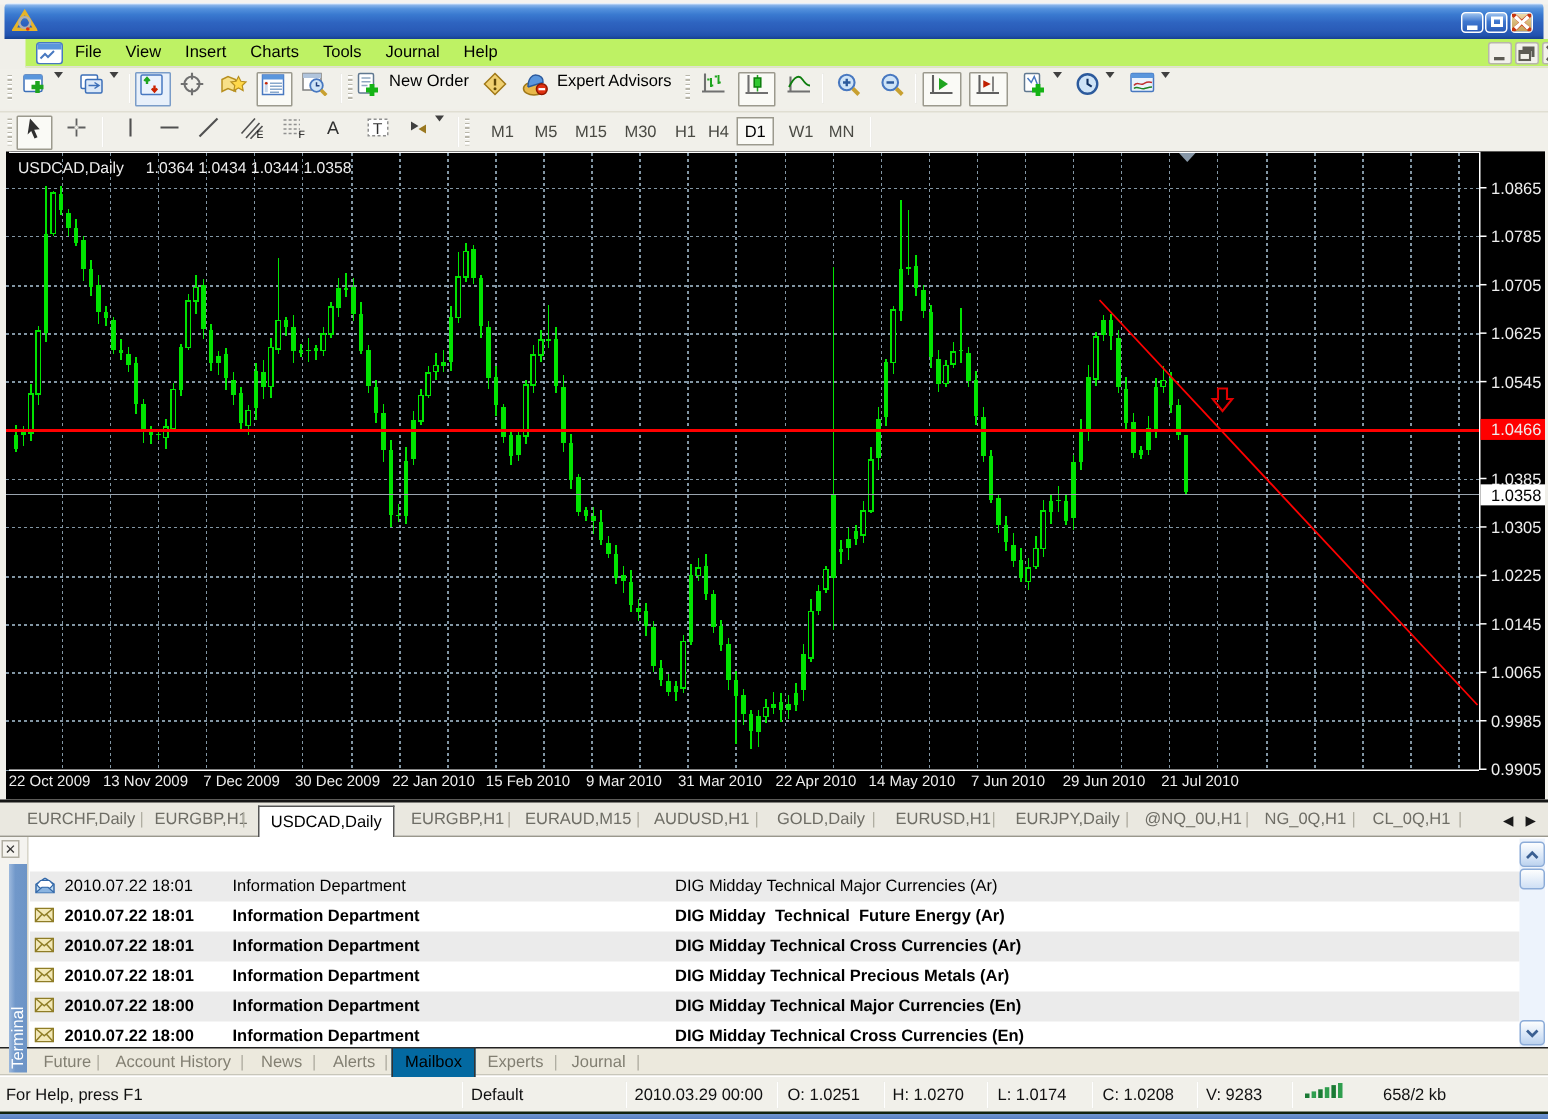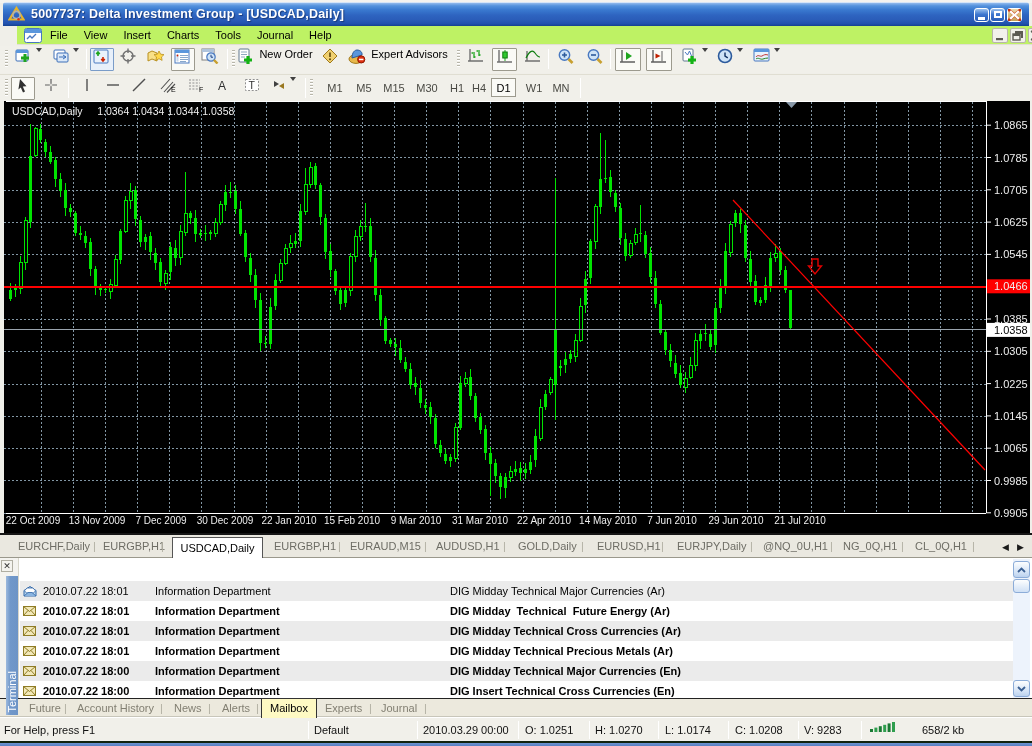--- a/index.html
+++ b/index.html
@@ -37,37 +37,36 @@
 .thead .cs { position:absolute; top:2px; width:1px; height:16px; background:#b9b7ab; border-right:1px solid #fff; }
 .trow { position:absolute; left:20px; right:19px; height:20px; color:#000; }
 .trow span { position:absolute; top:4px; white-space:nowrap; }
 .trow.b { font-weight:bold; }
 .trow.g { background:#ebebeb; }
 .tsb { position:absolute; right:2px; top:1px; width:17px; height:139px; background:#edf3fc; }
 .tsb .btn { position:absolute; left:0; width:17px; height:17px; background:linear-gradient(180deg,#fdfefe,#d2e2f6 70%,#bcd2ee); border:1px solid #8cacd8; border-radius:3px; display:flex; align-items:center; justify-content:center; }
 .ttabs { position:absolute; left:0; top:698px; width:100%; height:19px; background:#ece9dd; border-top:1px solid #222; color:#827f72; }
 .ttabs .t { position:absolute; top:3px; }
 .ttabs .p { position:absolute; top:3px; color:#b0aea2; }
-.ttabs .act { position:absolute; top:-1px; height:20px; background:#fef9c3; border:1px solid #333; border-bottom:none; text-align:center; color:#000; line-height:19px; z-index:2; }
+.ttabs .act { position:absolute; top:-1px; height:20px; background:#0369a1; border:1px solid #333; border-bottom:none; text-align:center; color:#000; line-height:19px; z-index:2; }
 .status { position:absolute; left:0; top:717px; width:100%; height:24px; background:#f1f0ea; border-top:1px solid #fff; box-shadow:0 -1px 0 #c8c6ba; color:#111; }
 .status span { position:absolute; top:6px; }
 .status .d { position:absolute; top:3px; width:1px; height:18px; background:#cdcbbf; border-right:1px solid #fff; }
 .taskbar { position:absolute; left:0; top:741px; width:100%; height:5px; background:linear-gradient(180deg,#12230e 0 2px,#6d93cf 2px,#5880c2); }
 </style></head><body>
 
 <div class="topedge"></div>
 <div class="titlebar">
  <span style="margin-left:5px;display:inline-flex">
       <svg width="17" height="16" viewBox="0 0 17 16" style="">
         <path d="M8.5 2 L15.5 13.5 H1.5 z" fill="none" stroke="#e8b428" stroke-width="2.2"></path>
         <circle cx="8.5" cy="9" r="3.6" fill="none" stroke="#b0b0b0" stroke-width="1.6"></circle>
         <circle cx="10.5" cy="13.3" r="1.2" fill="#e03010"></circle>
       </svg>
     </span>
- <span class="txt">5007737: Delta Investment Group - [USDCAD,Daily]</span>
  <div class="winbtn" style="right:40px">
       <div style="width:7px;height:3px;background:#fff;margin:8px auto 0"></div>
     </div>
  <div class="winbtn" style="right:24px">
       <div style="width:8px;height:7px;border:2px solid #fff;margin:2px auto 0"></div>
     </div>
  <div class="winbtn close" style="right:7px">
       <svg width="13" height="12" viewBox="0 0 13 12">
         <path d="M2 0 L6.5 4 11 0 H13 V2 L8.5 6 13 10 V12 H11 L6.5 8 2 12 H0 V10 L4.5 6 0 2 V0 z" fill="#c83510"></path>
         <path d="M3 1.2 L6.5 4.8 10 1.2 L11.8 3 8.2 6 11.8 9 10 10.8 6.5 7.2 3 10.8 L1.2 9 L4.8 6 L1.2 3 z" fill="#fff"></path>
@@ -826,21 +825,21 @@
       <span style="left:135px">Information Department</span>
       <span style="left:430px">DIG Midday Technical Major Currencies (En)</span>
     </div>
  <div class="trow b" style="top:123px;height:17px;overflow:hidden">
       <span style="left:3px"><svg width="13" height="10" viewBox="0 0 13 10" style="vertical-align:-1px">
           <rect x="0.5" y="0.5" width="12" height="9" fill="#f2e8b8" stroke="#8f7d26"></rect>
           <path d="M0.5 0.5 L6.5 5.5 12.5 0.5 M0.5 9.5 L5 4.5 M12.5 9.5 L8 4.5" fill="none" stroke="#8f7d26"></path>
         </svg></span>
       <span style="left:23px">2010.07.22 18:00</span>
       <span style="left:135px">Information Department</span>
-      <span style="left:430px">DIG Insert Technical Cross Currencies (En)</span>
+      <span style="left:430px">DIG Midday Technical Cross Currencies (En)</span>
     </div>
  <div class="tsb">
    <div class="btn" style="top:2px">
         <svg width="9" height="6" viewBox="0 0 9 6">
           <path d="M1 5 L4.5 1.5 8 5" fill="none" stroke="#3a5f92" stroke-width="1.8"></path>
         </svg>
       </div>
    <div class="btn" style="top:20px;height:14px;background:linear-gradient(180deg,#fdfefe,#cfe0f5)"></div>
    <div class="btn" style="top:121px">
         <svg width="9" height="6" viewBox="0 0 9 6">

